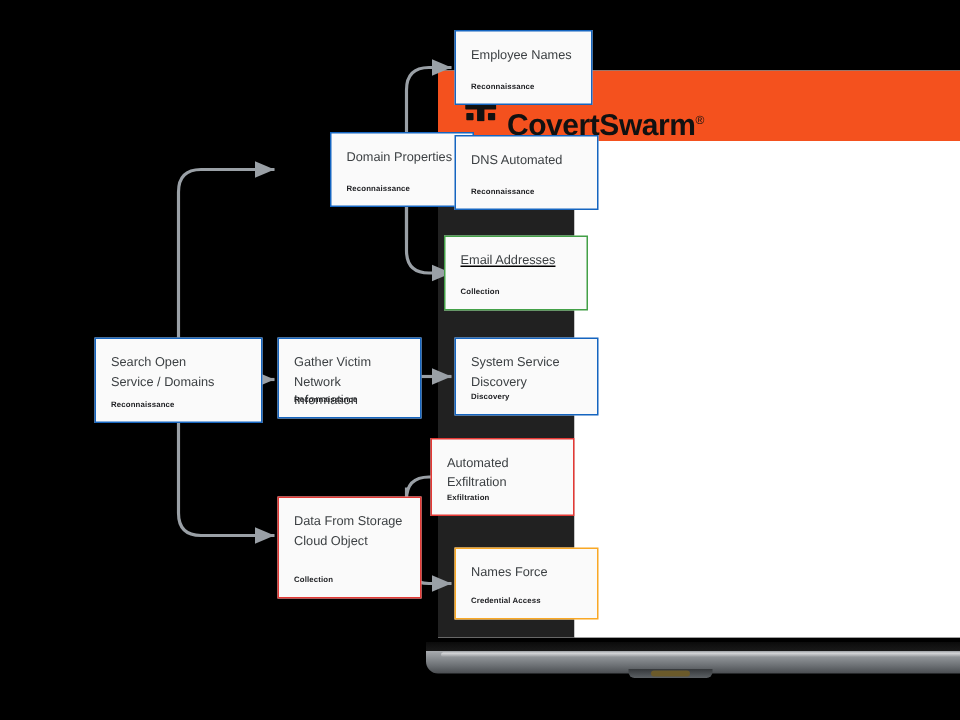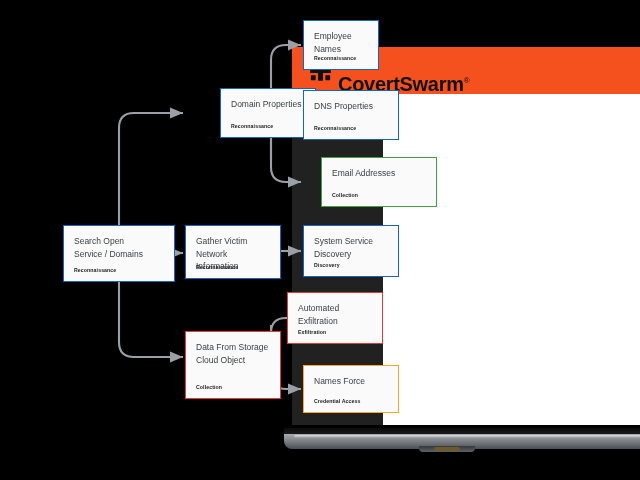--- a/index.html
+++ b/index.html
@@ -143,33 +143,33 @@
         </div>
       <div class="tag">Reconnaissance</div>
     </div>
     <div class="node n-red" id="nd3" style="left: 185px; top: 331px; width: 96px; height: 68px; border-color: rgb(229, 57, 53);">
       <div class="title">
           <div>Data From Storage</div>
           <div>Cloud Object</div>
         </div>
       <div class="tag">Collection</div>
     </div>
-    <div class="node" id="nd4" style="left: 303px; top: 20px; width: 76px; height: 50px; border-color: rgb(21, 101, 192);">
+    <div class="node" id="nd4" style="left: 303px; top: 20px; width: 92px; height: 50px; border-color: rgb(21, 101, 192);">
       <div class="title">
           <div>Employee Names</div>
         </div>
       <div class="tag">Reconnaissance</div>
     </div>
     <div class="node" id="nd5" style="left: 303px; top: 90px; width: 96px; height: 50px; border-color: rgb(21, 101, 192);">
       <div class="title">
-          <div>DNS Properties</div>
+          <div>DNS Automated</div>
         </div>
       <div class="tag">Reconnaissance</div>
     </div>
-    <div class="node n-green" id="nd6" style="left: 321px; top: 157px; width: 116px; height: 50px; border-color: rgb(67, 160, 71);">
+    <div class="node n-green" id="nd6" style="left: 296px; top: 157px; width: 96px; height: 50px; border-color: rgb(67, 160, 71); text-decoration: underline;">
       <div class="title">
           <div>Email Addresses</div>
         </div>
       <div class="tag">Collection</div>
     </div>
     <div class="node" id="nd7" style="left: 303px; top: 225px; width: 96px; height: 52px; border-color: rgb(21, 101, 192);">
       <div class="title">
           <div>System Service</div>
           <div>Discovery</div>
         </div>

